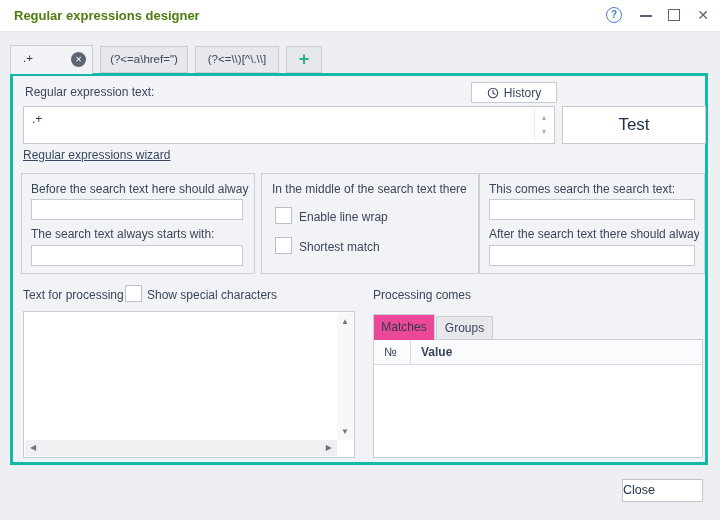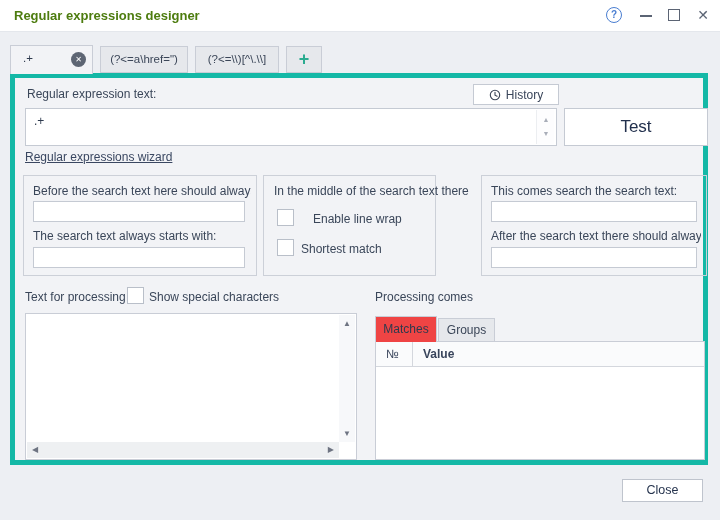--- a/index.html
+++ b/index.html
@@ -23,56 +23,56 @@
   .x-btn { position:absolute; left:694px; top:5px; width:18px; height:20px; color:#5b6474; font-size:14px; text-align:center; line-height:20px; cursor:pointer; }
   
   .tab { position:absolute; top:46px; height:27px; background:#e6e8ec; border:1px solid #c9cdd6; font-size:11.5px; color:#3b4658; text-align:center; line-height:25px; cursor:pointer; white-space:nowrap; overflow:hidden; }
   .tab-active { position:absolute; left:10px; top:45px; width:83px; height:29px; background:#f2f3f6; border:1px solid #c9cdd6; border-bottom:none; z-index:3; cursor:pointer; }
   .tab-active .lbl { position:absolute; left:12px; top:6px; font-size:11.5px; color:#2e3a4e; }
   .tab-close { position:absolute; right:6px; top:6px; width:15px; height:15px; border-radius:50%; background:#5d6573; color:#ffffff; font-size:8px; line-height:15px; text-align:center; cursor:pointer; }
   .tab2 { left:100px; width:88px; }
   .tab3 { left:195px; width:84px; }
   .tab-plus { position:absolute; left:286px; top:46px; width:36px; height:27px; background:#e6e8ec; border:1px solid #c9cdd6; color:#2aab8f; font-size:18px; font-weight:bold; text-align:center; line-height:24px; cursor:pointer; }
   
-  .panel { position:absolute; left:10px; top:73px; width:698px; height:392px; background:#f2f3f6; border:5px solid #14b8a6; z-index:2; }
+  .panel { position:absolute; left:10px; top:73px; width:698px; height:392px; background:#f2f3f6; border:3px solid #14b8a6; z-index:2; }
   .label { position:absolute; white-space:nowrap; color:#3a4659; }
   .history-btn { position:absolute; left:458px; top:6px; width:86px; height:21px; background:#ffffff; border:1px solid #c5cad3; display:flex; align-items:center; justify-content:center; gap:5px; cursor:pointer; color:#39455a; }
   .regex-input { position:absolute; left:10px; top:30px; width:532px; height:38px; background:#ffffff; border:1px solid #c5cad3; }
   .regex-value { position:absolute; left:8px; top:5px; color:#2e3a4e; }
   .spinner { position:absolute; right:2px; top:1px; bottom:1px; width:18px; background:#fdfdfe; border-left:1px solid #eceef1; }
   .spin-up, .spin-down { position:absolute; left:0; width:18px; height:14px; font-size:7px; color:#a9aeb9; text-align:center; line-height:14px; cursor:pointer; }
   .spin-up { top:3px; } .spin-down { bottom:3px; }
   .test-btn { position:absolute; left:549px; top:30px; width:144px; height:38px; background:#ffffff; border:1px solid #c5cad3; color:#22304d; font-size:17px; text-align:center; line-height:36px; cursor:pointer; }
   .wizard-link { position:absolute; left:10px; top:72px; color:#3a4761; text-decoration:underline; cursor:pointer; }
   
   .gbox { position:absolute; top:97px; height:101px; border:1px solid #ccd0d8; }
   .gbox1 { left:8px; width:234px; }
-  .gbox2 { left:248px; width:173px; }
+  .gbox2 { left:248px; width:218px; }
   .gbox3 { left:466px; width:226px; }
   .g-label { position:absolute; white-space:nowrap; overflow:hidden; color:#3a4659; }
   .g-input { position:absolute; height:21px; background:#ffffff; border:1px solid #c5cad3; }
   .checkbox { position:absolute; width:17px; height:17px; background:#ffffff; border:1px solid #b9bfc9; cursor:pointer; }
   
   .proc-checkbox { position:absolute; left:112px; top:209px; }
   .textarea { position:absolute; left:10px; top:235px; width:332px; height:147px; background:#ffffff; border:1px solid #c9cdd6; }
   .vscroll { position:absolute; top:1px; right:1px; width:16px; bottom:17px; background:#f7f8fa; }
   .hscroll { position:absolute; left:1px; bottom:1px; right:17px; height:16px; background:#eef0f2; }
   .sarrow { position:absolute; font-size:8px; color:#6e7482; cursor:pointer; }
   .sa-up { top:4px; left:4px; } .sa-down { bottom:4px; left:4px; }
   .sa-left { left:5px; top:3px; } .sa-right { right:5px; top:3px; }
   .rtab { position:absolute; height:26px; font-size:12px; text-align:center; cursor:pointer; }
-  .rtab-matches { left:360px; top:238px; width:62px; background:#ef4444; border:1px solid #c9cdd6; border-bottom:none; line-height:25px; z-index:2; color:#2e3a4e; }
+  .rtab-matches { left:360px; top:238px; width:62px; background:#ec4899; border:1px solid #c9cdd6; border-bottom:none; line-height:25px; z-index:2; color:#2e3a4e; }
   .rtab-groups { left:423px; top:240px; width:57px; height:31px; background:#e6e8ec; border:1px solid #c9cdd6; line-height:22px; color:#3b4658; }
   .result-table { position:absolute; left:360px; top:263px; width:330px; height:119px; background:#ffffff; border:1px solid #c9cdd6; }
   .thead { display:flex; height:25px; background:#fafbfc; border-bottom:1px solid #d4d7dd; }
   .th { padding:5px 0 0 10px; color:#39455c; }
   .th-num { width:37px; border-right:1px solid #d4d7dd; }
   .th-value { flex:1;font-weight:bold; }
   
-  .close-btn { position:absolute; left:622px; top:479px; width:81px; height:23px; background:#ffffff; border:1px solid #bfc4cd; color:#26344e; font-size:12.5px; text-align:center; line-height:21px; cursor:pointer; }
+  .close-btn { position:absolute; left:622px; top:479px; width:81px; height:23px; background:#ffffff; border:1px solid #bfc4cd; color:#26344e; font-size:12.5px; text-align:left; line-height:21px; cursor:pointer; }
 </style>
 </head>
 <body>
 
 <div class="titlebar">
   <span class="window-title">Regular expressions designer</span>
   <span class="help-btn">?</span>
   <span class="min-btn">
       <i></i>
     </span>
@@ -117,21 +117,21 @@
   <div class="gbox gbox1">
     <span class="g-label" style="left:9px; top:8px; width:218px;">Before the search text here should always b</span>
     <input class="g-input" style="left: 9px; top: 25px; width: 212px;">
     <span class="g-label" style="left:9px; top:53px; width:218px;">The search text always starts with:</span>
     <input class="g-input" style="left: 9px; top: 71px; width: 212px;">
   </div>
 
   <div class="gbox gbox2">
     <span class="g-label" style="left:10px; top:8px; width:196px;">In the middle of the search text there</span>
     <span class="checkbox" style="left:13px; top:33px;"></span>
-    <span class="g-label" style="left:37px; top:36px;margin-left:12px;">Enable line wrap</span>
+    <span class="g-label" style="left:37px; top:36px;">Enable line wrap</span>
     <span class="checkbox" style="left:13px; top:63px;"></span>
     <span class="g-label" style="left:37px; top:66px;">Shortest match</span>
   </div>
 
   <div class="gbox gbox3">
     <span class="g-label" style="left:9px; top:8px; width:210px;">This comes search the search text:</span>
     <input class="g-input" style="left: 9px; top: 25px; width: 206px;">
     <span class="g-label" style="left:9px; top:53px; width:210px;">After the search text there should always be</span>
     <input class="g-input" style="left: 9px; top: 71px; width: 206px;">
   </div>

